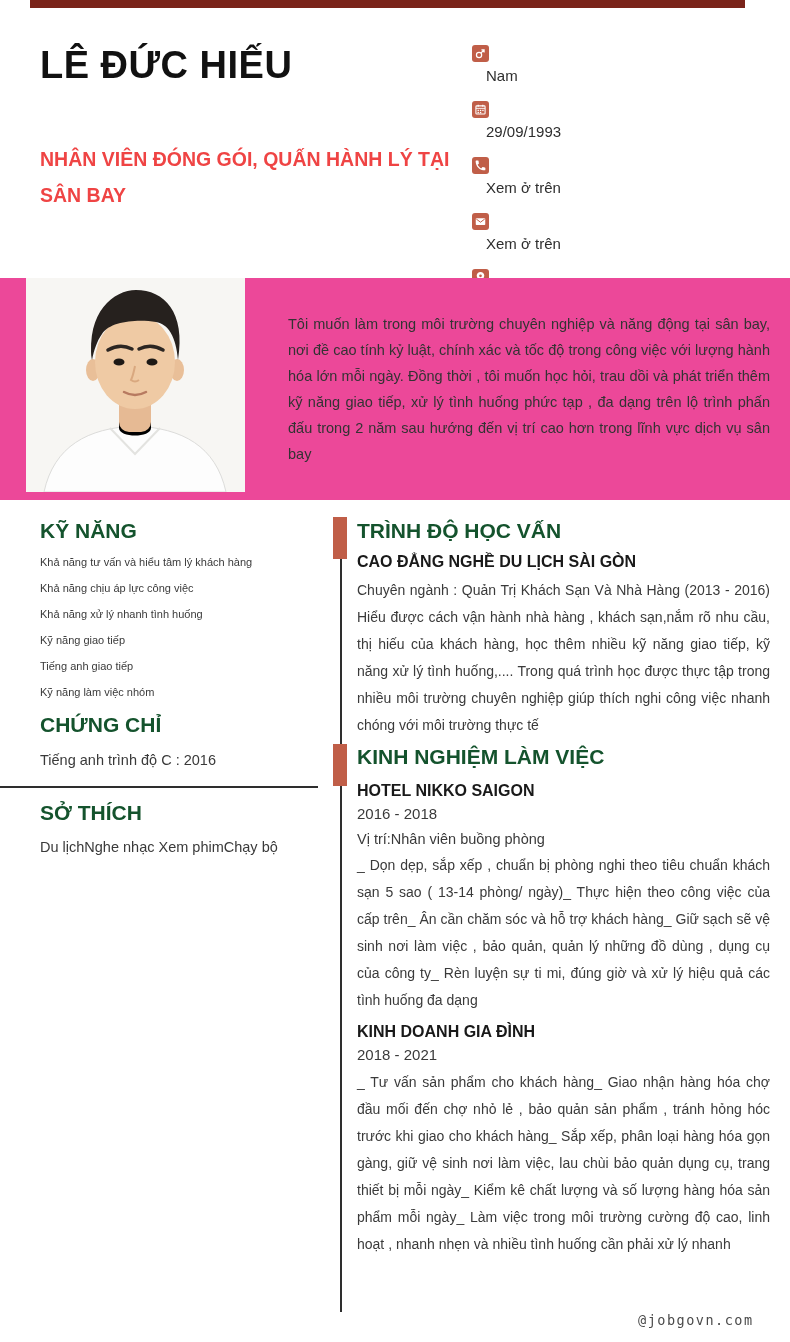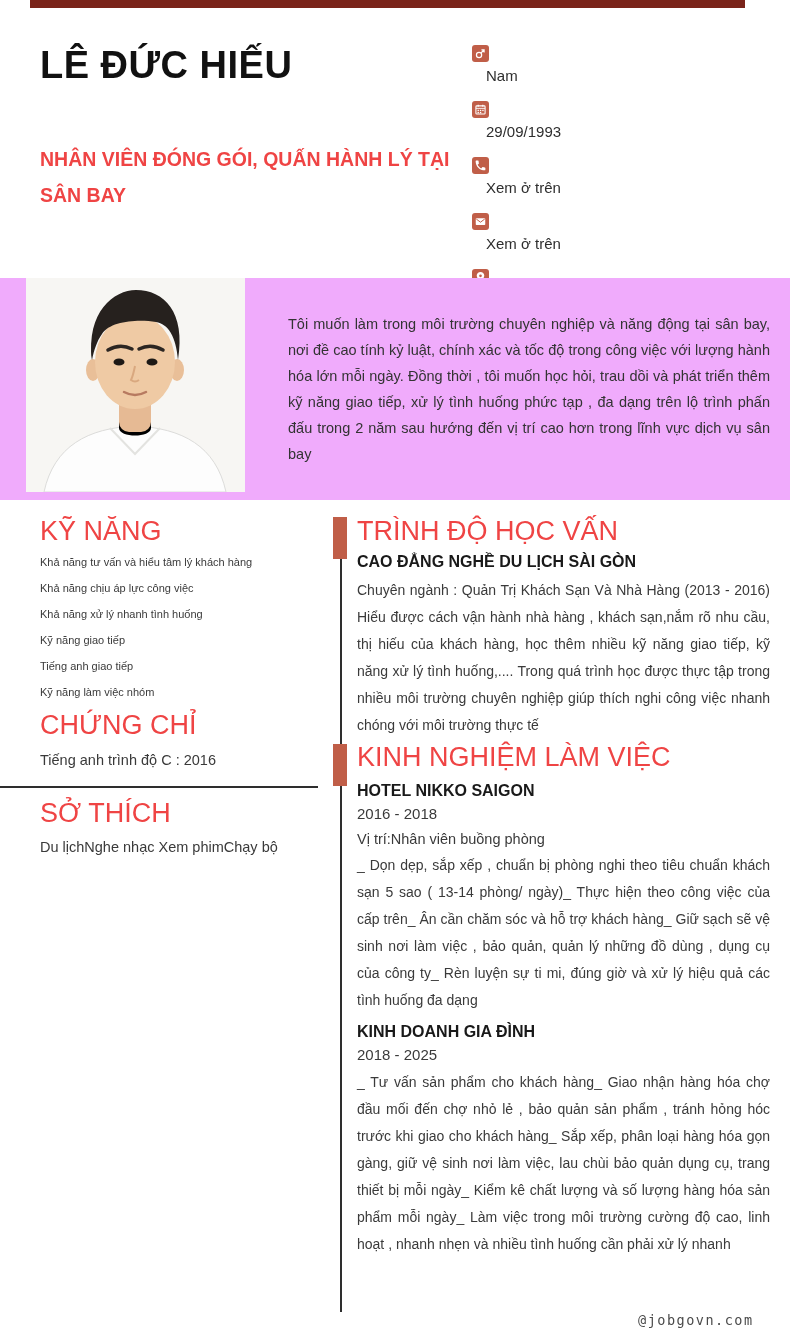--- a/index.html
+++ b/index.html
@@ -29,36 +29,36 @@
   .contact-row { display: flex; align-items: flex-start; margin-bottom: 7px; flex-direction: column; }
   .cicon {
     flex: 0 0 17px; width: 17px; height: 17px; margin-top: 5px;
     background: #c05e48; border-radius: 3px;
     display: inline-flex; align-items: center; justify-content: center;
   }
   .cicon svg { display: block; }
   .ctext { margin-left: 14px; font-size: 15px; line-height: 27px; color: #2e2e2e; }
   .band {
     position: absolute; left: 0; top: 278px; width: 790px; height: 222px;
-    background: #f0abfc;
+    background: #ec4899;
   }
   .photo {
     position: absolute; left: 26px; top: 0; width: 219px; height: 214px;
     background: #f7f7f5; overflow: hidden;
   }
   .objective {
     position: absolute; left: 288px; top: 0; width: 482px; height: 222px;
     display: flex; align-items: center;
   }
   .objective p {
     font-size: 14.5px; line-height: 26px; color: #333333; text-align: justify;
   }
   .sec-title {
-    position: absolute; font-size: 27px; line-height: 28px; font-weight: 400;
-    color: #ef4444; white-space: nowrap;
+    position: absolute; font-size: 21px; line-height: 28px; font-weight: 700;
+    color: #14532d; white-space: nowrap;
   }
   .skills-list { position: absolute; left: 40px; top: 549px; width: 280px; }
   .skills-list div { font-size: 11px; line-height: 26px; color: #3a3a3a; }
   .cert-text { position: absolute; left: 40px; top: 747px; font-size: 14.5px; line-height: 26px; color: #3a3a3a; }
   .left-divider { position: absolute; left: 0; top: 786px; width: 318px; height: 2px; background: #2e2e2e; }
   .hobby-text { position: absolute; left: 40px; top: 834px; width: 280px; font-size: 14.5px; line-height: 26px; color: #3a3a3a; }
   .vline { position: absolute; left: 340px; top: 519px; width: 2px; height: 793px; background: #2e2e2e; }
   .accent-bar { position: absolute; left: 333px; width: 14px; height: 42px; background: #c05e48; }
   .bar-edu { top: 517px; }
   .bar-exp { top: 744px; }
@@ -199,18 +199,18 @@
   <div class="rc body-par" style="top:577px;">Chuyên ngành : Quản Trị Khách Sạn Và Nhà Hàng (2013 - 2016) Hiểu được cách vận hành nhà hàng , khách sạn,nắm rõ nhu cầu, thị hiếu của khách hàng, học thêm nhiều kỹ năng giao tiếp, kỹ năng xử lý tình huống,.... Trong quá trình học được thực tập trong nhiều môi trường chuyên nghiệp giúp thích nghi công việc nhanh chóng với môi trường thực tế</div>
 
   <h3 class="sec-title" style="left:357px; top:743px;">KINH NGHIỆM LÀM VIỆC</h3>
 
   <div class="rc sub-head" style="top:780px;">HOTEL NIKKO SAIGON</div>
   <div class="rc period" style="top:803px;">2016 - 2018</div>
   <div class="rc position" style="top:827px;">Vị trí:Nhân viên buồng phòng</div>
   <div class="rc body-par" style="top:852px;">_ Dọn dẹp, sắp xếp , chuẩn bị phòng nghi theo tiêu chuẩn khách sạn 5 sao ( 13-14 phòng/ ngày)_ Thực hiện theo công việc của cấp trên_ Ân cần chăm sóc và hỗ trợ khách hàng_ Giữ sạch sẽ vệ sinh nơi làm việc , bảo quản, quản lý những đồ dùng , dụng cụ của công ty_ Rèn luyện sự ti mi, đúng giờ và xử lý hiệu quả các tình huống đa dạng</div>
 
   <div class="rc sub-head" style="top:1021px;">KINH DOANH GIA ĐÌNH</div>
-  <div class="rc period" style="top:1044px;">2018 - 2025</div>
+  <div class="rc period" style="top:1044px;">2018 - 2021</div>
   <div class="rc body-par" style="top:1069px;">_ Tư vấn sản phẩm cho khách hàng_ Giao nhận hàng hóa chợ đầu mối đến chợ nhỏ lẻ , bảo quản sản phẩm , tránh hỏng hóc trước khi giao cho khách hàng_ Sắp xếp, phân loại hàng hóa gọn gàng, giữ vệ sinh nơi làm việc, lau chùi bảo quản dụng cụ, trang thiết bị mỗi ngày_ Kiểm kê chất lượng và số lượng hàng hóa sản phẩm mỗi ngày_ Làm việc trong môi trường cường độ cao, linh hoạt , nhanh nhẹn và nhiều tình huống cần phải xử lý nhanh</div>
 
   <div class="watermark">@jobgovn.com</div>
 
 </div>
 
 </body></html>

